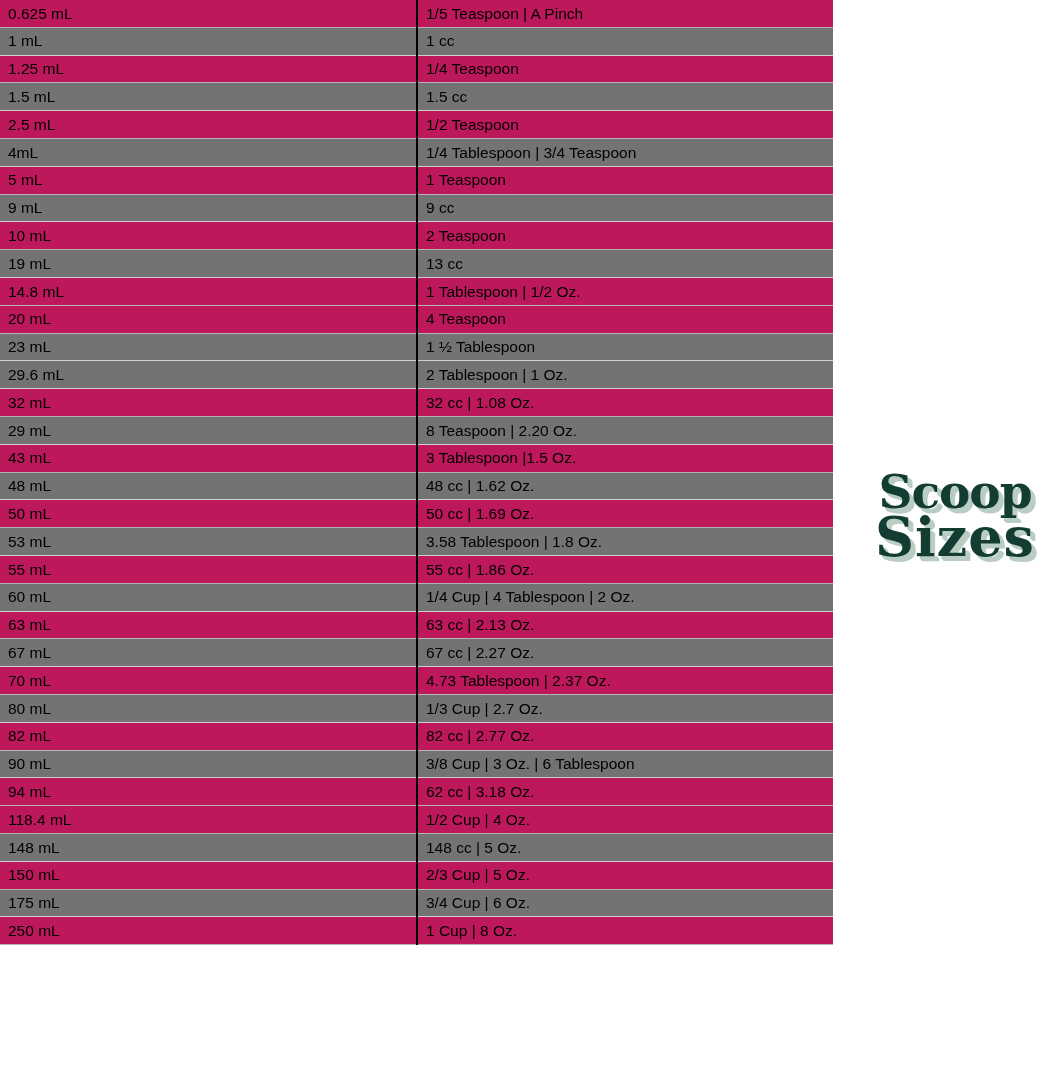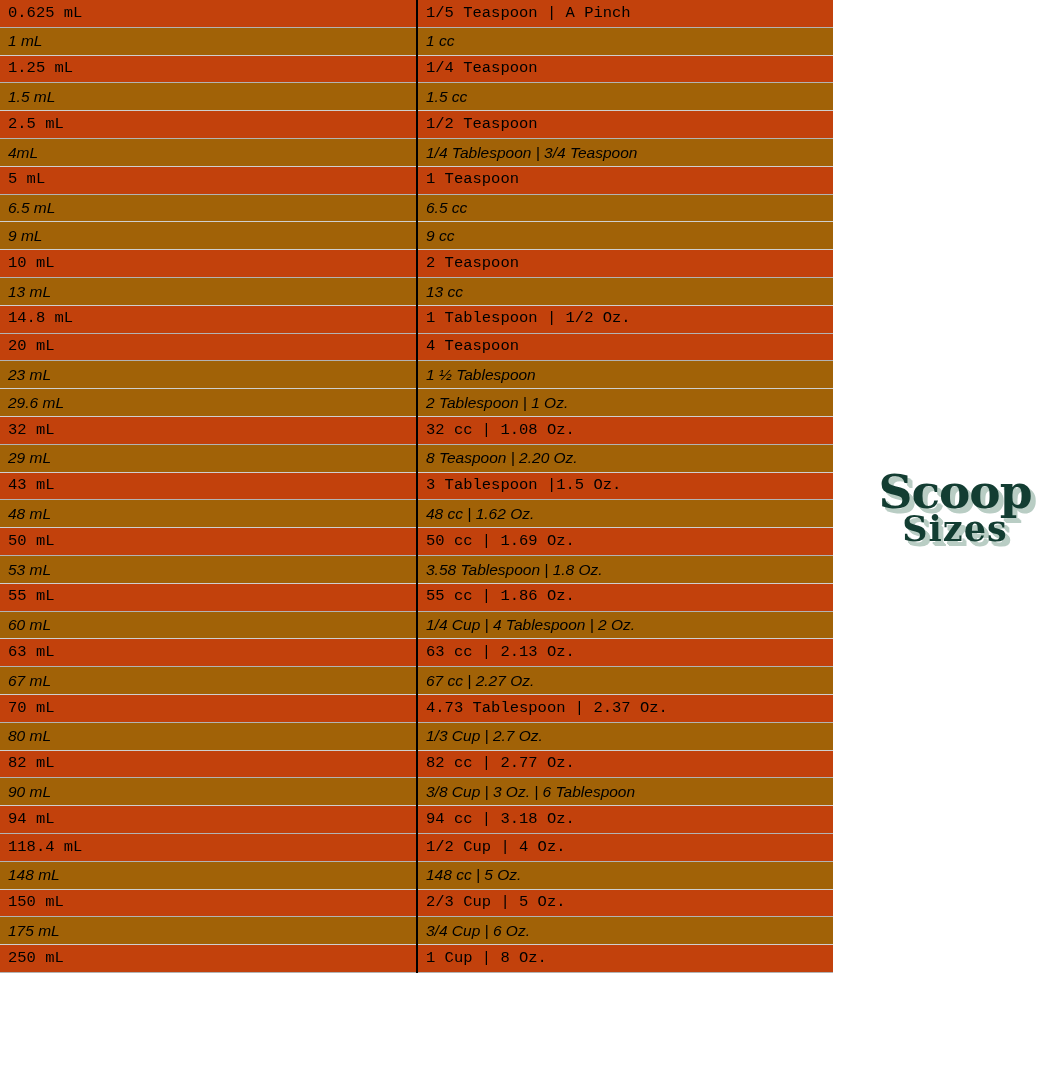--- a/index.html
+++ b/index.html
@@ -28,26 +28,24 @@
     font-size: 15.5px;
     color: #000000;
     vertical-align: middle;
     line-height: 1;
     white-space: nowrap;
     overflow: hidden;
   }
   #conversion-table col.col-ml { width: 417px; }
   #conversion-table col.col-eq { width: 416px; }
   #conversion-table tr.shaded td {
-    background: #c2410c;
-    font-family: Liberation Mono, monospace;
+    background: #be185d;
   }
   #conversion-table tr.plain td {
-    background: #a16207;
-    font-style: italic;
+    background: #737373;
   }
   #conversion-table td.cell-ml {
     border-right: 2px solid #000000;
   }
   #conversion-table tr.plain td {
     border-bottom: 1px solid #cfcfcf;
   }
   #conversion-table tr.shaded td {
     border-bottom: 1px solid #b3b3b3;
   }
@@ -69,21 +67,21 @@
     line-height: 0.92;
     text-shadow:
        3px 3px 0 #b9cdc4,
        4px 4px 0 #b9cdc4,
        5px 5px 0 #b9cdc4;
   }
   #logo .word-1 {
     font-size: 47px;
   }
   #logo .word-2 {
-    font-size: 35px;
+    font-size: 54px;
     letter-spacing: 1px;
   }
 </style>
 </head>
 <body>
 
 <table id="conversion-table">
   <colgroup>
     <col class="col-ml">
     <col class="col-eq">
@@ -111,33 +109,29 @@
       </tr>
       <tr class="plain">
         <td class="cell-ml">4mL</td>
         <td class="cell-eq">1/4 Tablespoon | 3/4 Teaspoon</td>
       </tr>
       <tr class="shaded">
         <td class="cell-ml">5 mL</td>
         <td class="cell-eq">1 Teaspoon</td>
       </tr>
       <tr class="plain">
-        <td class="cell-ml">6.5 mL</td>
-        <td class="cell-eq">6.5 cc</td>
-      </tr>
-      <tr class="plain">
         <td class="cell-ml">9 mL</td>
         <td class="cell-eq">9 cc</td>
       </tr>
       <tr class="shaded">
         <td class="cell-ml">10 mL</td>
         <td class="cell-eq">2 Teaspoon</td>
       </tr>
       <tr class="plain">
-        <td class="cell-ml">13 mL</td>
+        <td class="cell-ml">19 mL</td>
         <td class="cell-eq">13 cc</td>
       </tr>
       <tr class="shaded">
         <td class="cell-ml">14.8 mL</td>
         <td class="cell-eq">1 Tablespoon | 1/2 Oz.</td>
       </tr>
       <tr class="shaded">
         <td class="cell-ml">20 mL</td>
         <td class="cell-eq">4 Teaspoon</td>
       </tr>
@@ -200,21 +194,21 @@
       <tr class="shaded">
         <td class="cell-ml">82 mL</td>
         <td class="cell-eq">82 cc | 2.77 Oz.</td>
       </tr>
       <tr class="plain">
         <td class="cell-ml">90 mL</td>
         <td class="cell-eq">3/8 Cup | 3 Oz. | 6 Tablespoon</td>
       </tr>
       <tr class="shaded">
         <td class="cell-ml">94 mL</td>
-        <td class="cell-eq">94 cc | 3.18 Oz.</td>
+        <td class="cell-eq">62 cc | 3.18 Oz.</td>
       </tr>
       <tr class="shaded">
         <td class="cell-ml">118.4 mL</td>
         <td class="cell-eq">1/2 Cup | 4 Oz.</td>
       </tr>
       <tr class="plain">
         <td class="cell-ml">148 mL</td>
         <td class="cell-eq">148 cc | 5 Oz.</td>
       </tr>
       <tr class="shaded">

